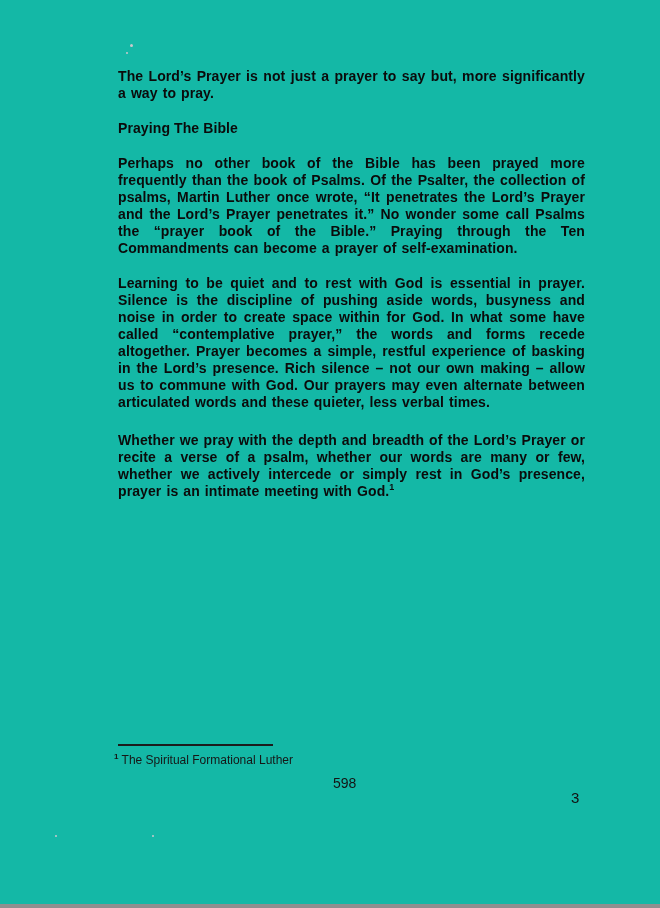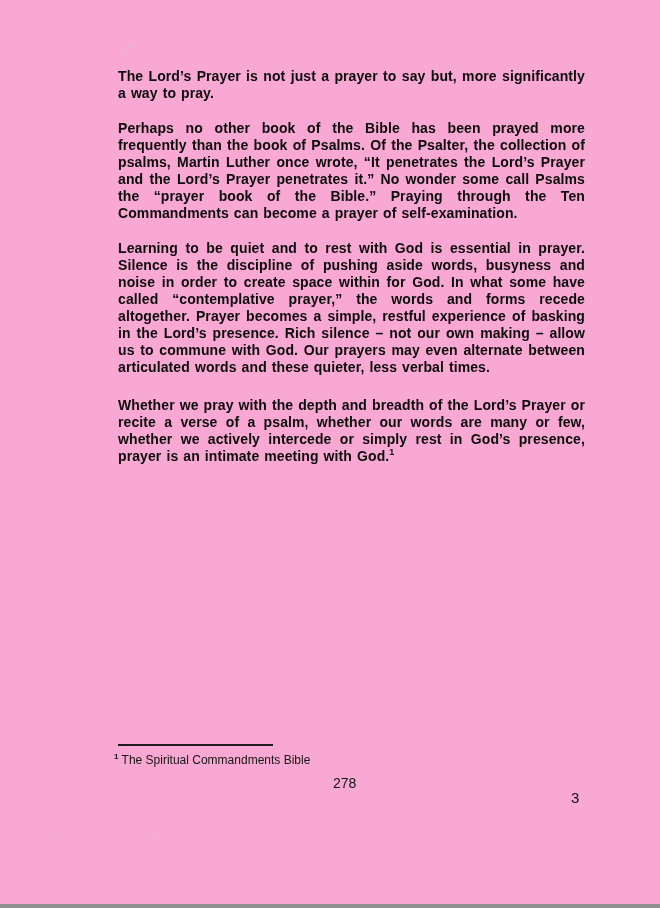--- a/index.html
+++ b/index.html
@@ -4,21 +4,21 @@
 <style>
   html, body {
     margin: 0;
     padding: 0;
     background: #ffffff;
   }
   .sheet {
     position: relative;
     width: 660px;
     height: 908px;
-    background: #f9a8d4;
+    background: #14b8a6;
     overflow: hidden;
     font-family: "Liberation Sans", "DejaVu Sans", sans-serif;
     color: #0b0b0b;
   }
   .content {
     position: absolute;
     top: 68px;
     left: 118px;
     width: 467px;
   }
@@ -111,32 +111,33 @@
 <div class="sheet">
 
   <span class="speck s1"></span>
   <span class="speck s2"></span>
   <span class="speck s3"></span>
   <span class="speck s4"></span>
 
   <div class="content">
     <p class="para">The Lord’s Prayer is not just a prayer to say but, more significantly a way to pray.</p>
 
+    <p class="heading">Praying The Bible</p>
 
     <p class="para">Perhaps no other book of the Bible has been prayed more frequently than the book of Psalms. Of the Psalter, the collection of psalms, Martin Luther once wrote, “It penetrates the Lord’s Prayer and the Lord’s Prayer penetrates it.” No wonder some call Psalms the “prayer book of the Bible.” Praying through the Ten Commandments can become a prayer of self-examination.</p>
 
 
     <p class="para tight">Learning to be quiet and to rest with God is essential in prayer. Silence is the discipline of pushing aside words, busyness and noise in order to create space within for God. In what some have called “contemplative prayer,” the words and forms recede altogether. Prayer becomes a simple, restful experience of basking in the Lord’s presence. Rich silence – not our own making – allow us to commune with God. Our prayers may even alternate between articulated words and these quieter, less verbal times.</p>
 
     <p class="para"><span>Whether we pray with the depth and breadth of the Lord’s Prayer or recite a verse of a psalm, whether our words are many or few, whether we actively intercede or simply rest in God’s presence, prayer is an intimate meeting with God.</span><sup>1</sup></p>
   </div>
 
   <div class="footnote-rule"></div>
 
-  <div class="footnote-text"><sup>1</sup> <span>The Spiritual Commandments Bible</span></div>
+  <div class="footnote-text"><sup>1</sup> <span>The Spiritual Formational Luther</span></div>
 
-  <div class="page-num-center">278</div>
+  <div class="page-num-center">598</div>
 
   <div class="page-num-right">3</div>
 
   <div class="bottom-strip"></div>
 
 </div>
 
 </body></html>

